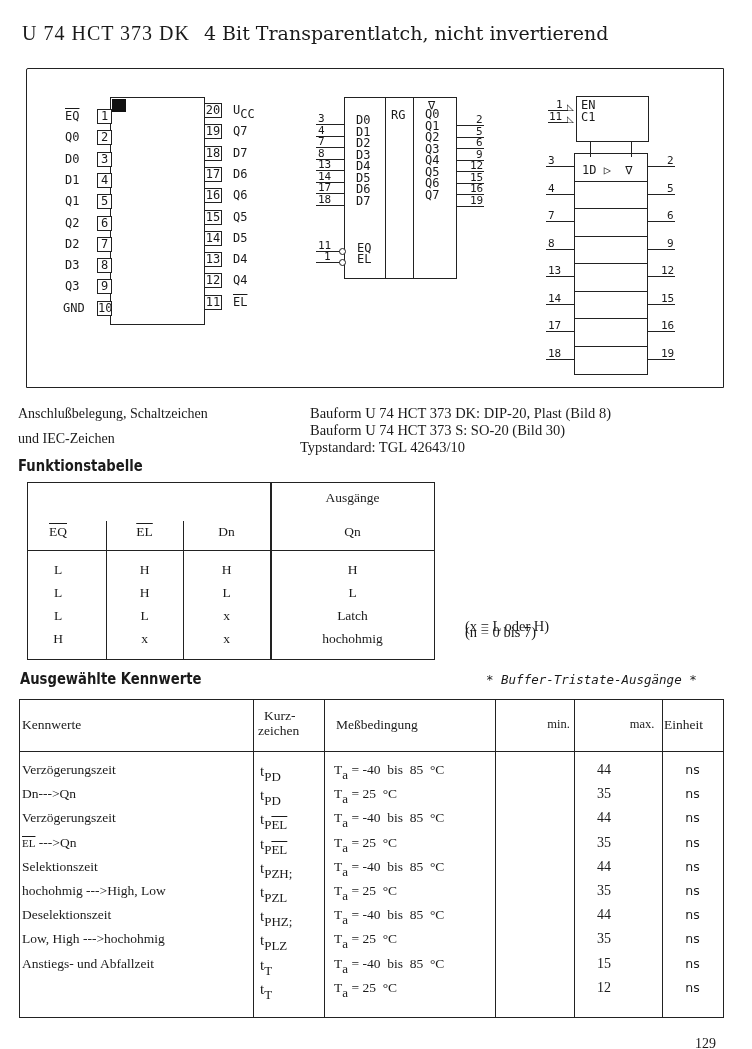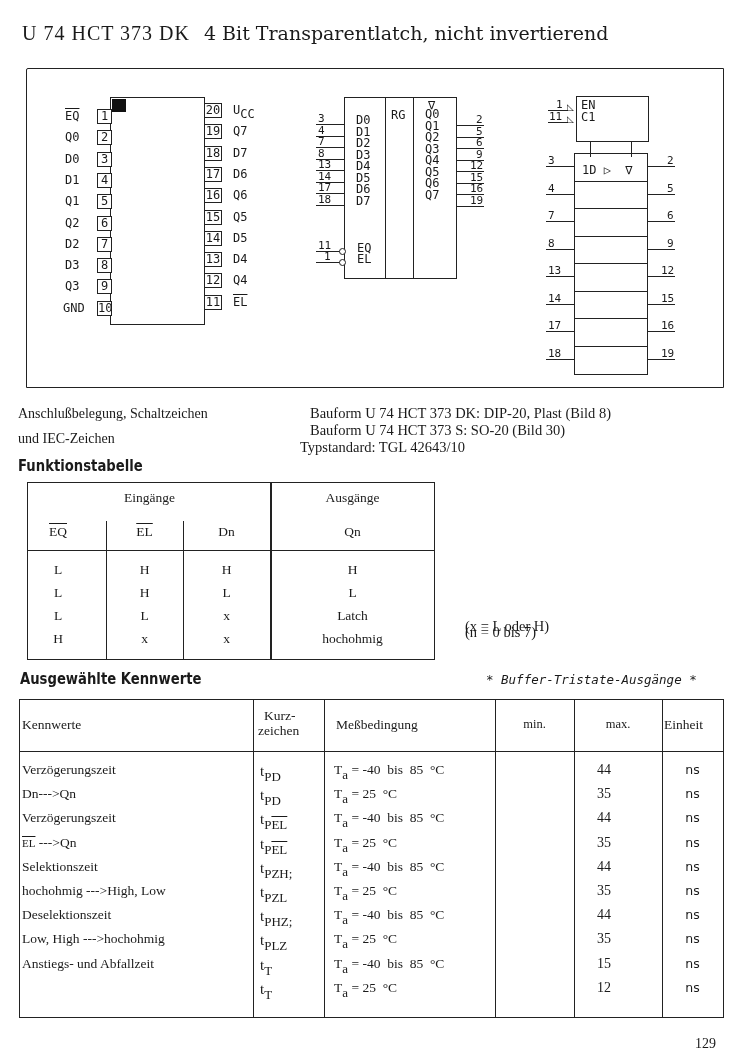--- a/index.html
+++ b/index.html
@@ -1,19 +1,19 @@
 <!DOCTYPE html>
 <html><head>
 <meta charset="utf-8">
 <style>
   html, body { margin: 0; padding: 0; background: #ffffff; }
   body { width: 752px; height: 1049px; position: relative; overflow: hidden; color: #1a1a1a;
          font-family: "Liberation Serif", serif; }
   .abs { position: absolute; }
-  .mono { font-family: "DejaVu Sans Mono", monospace; }
+  .mono { font-family: "DejaVu Sans Mono", monospace; margin-left: 24px; }
   .serif { font-family: "Liberation Serif", serif; }
   .ovl { text-decoration: overline; }
 
   
   #title { left: 22px; top: 22px; white-space: nowrap; }
   #title .part { font-family: "Liberation Serif", serif; font-size: 20px; letter-spacing: 1px; }
   #title .desc { font-family: "DejaVu Serif", serif; font-size: 19px; margin-left: 10px; }
 
   
   #frame { left: 26px; top: 68px; width: 696px; height: 318px; border: 1.5px solid #222; border-top-left-radius: 2px; }
@@ -242,21 +242,20 @@
 </div>
 
 <div class="abs cap" style="left:18px; top:406px;">Anschlußbelegung, Schaltzeichen</div>
 <div class="abs cap" style="left:18px; top:423px;margin-top:8px;">und IEC-Zeichen</div>
 <div class="abs mid" style="left:310px; top:405px;">Bauform U 74 HCT 373 DK: DIP-20, Plast (Bild  8)</div>
 <div class="abs mid" style="left:310px; top:422px;">Bauform U 74 HCT 373 S: SO-20 (Bild  30)</div>
 <div class="abs mid" style="left:300px; top:439px;">Typstandard: TGL 42643/10</div>
 
 <div class="abs heading" style="left:18px; top:457px;">Funktionstabelle</div>
 <div id="ftable" class="abs">
-  <div class="abs ft-cell" style="left:0; top:7px; width:243px;">Eingänge</div>
   <div class="abs ft-cell" style="left:243px; top:7px; width:163px;">Ausgänge</div>
   <div class="abs vline" style="left:242px; top:0; height:176px; border-left-width:2px;"></div>
   <div class="abs vline" style="left:78px; top:38px; height:138px;"></div>
   <div class="abs vline" style="left:155px; top:38px; height:138px;"></div>
   <div class="abs hline" style="left:0; top:67px; width:406px;"></div>
   <div class="abs ft-cell ovl" style="left:0; top:41px; width:60px;">EQ</div>
   <div class="abs ft-cell ovl" style="left:78px; top:41px; width:77px;">EL</div>
   <div class="abs ft-cell" style="left:155px; top:41px; width:87px;">Dn</div>
   <div class="abs ft-cell" style="left:243px; top:41px; width:163px;">Qn</div>
   <div id="ft-rows">

